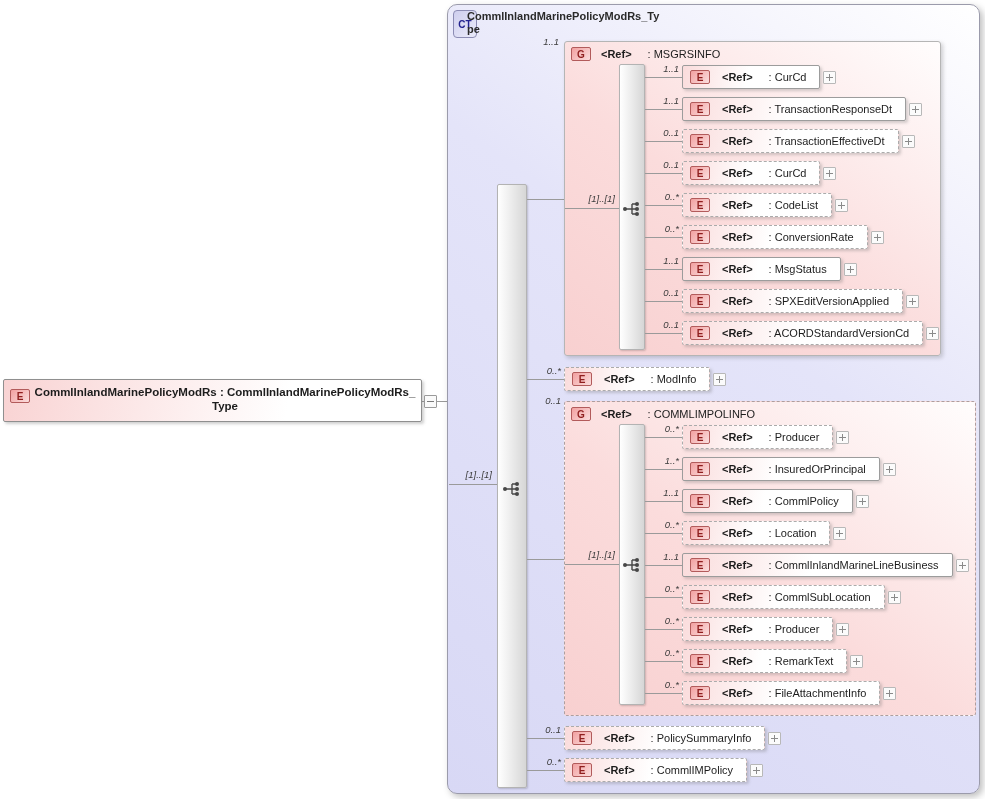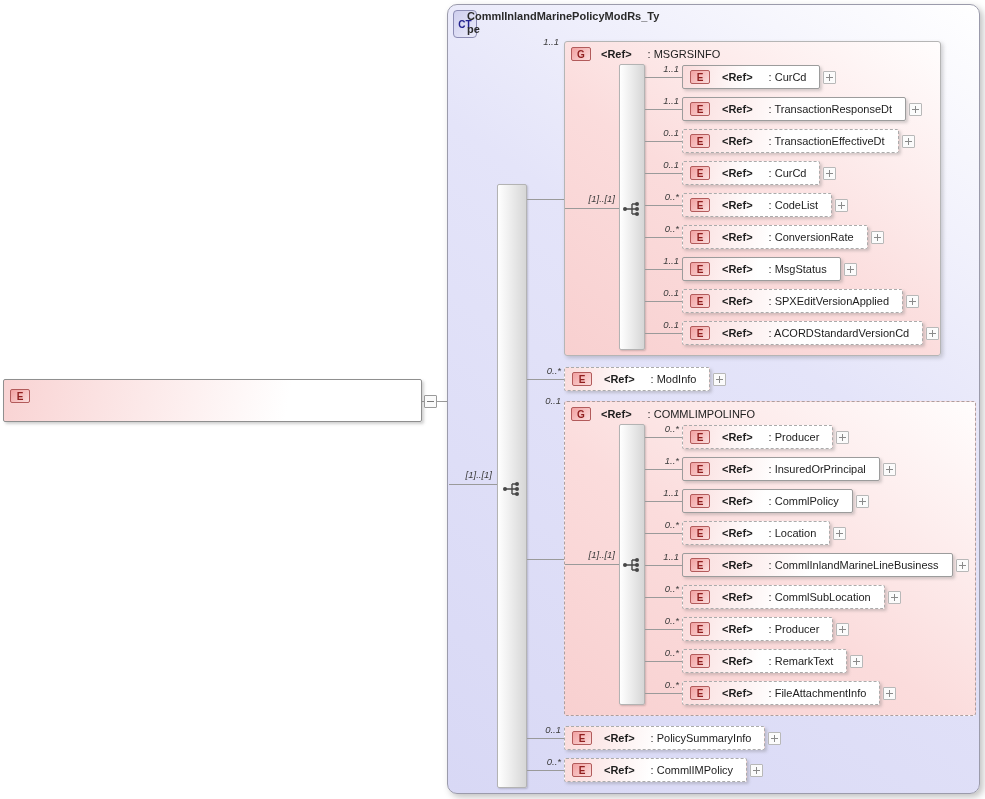--- a/index.html
+++ b/index.html
@@ -94,20 +94,21 @@
     font-weight:bold;font-size:11.5px;line-height:14px;color:#1c1c1c;
     word-break:break-all;text-align:center;
   }
 </style>
 </head>
 <body>
 
 <div class="cline" style="left:422px;top:401px;width:25px"></div>
 <div class="root-box">
   <span class="bdg abs" style="left:6px;top:9px">E</span>
+  <div class="root-text">CommlInlandMarinePolicyModRs : CommlInlandMarinePolicyModRs_Type</div>
 </div>
 <div class="minus" style="left:424px;top:395px"></div>
 
 <div class="ct">
   <span class="bdg ctb abs" style="left:5px;top:5px">CT</span>
   <div class="ct-title">CommlInlandMarinePolicyModRs_Type</div>
 
   <div class="cline" style="left:1px;top:479px;width:48px"></div>
   <span class="slabel" style="left:2px;top:464px;width:42px">[1]..[1]</span>
 

